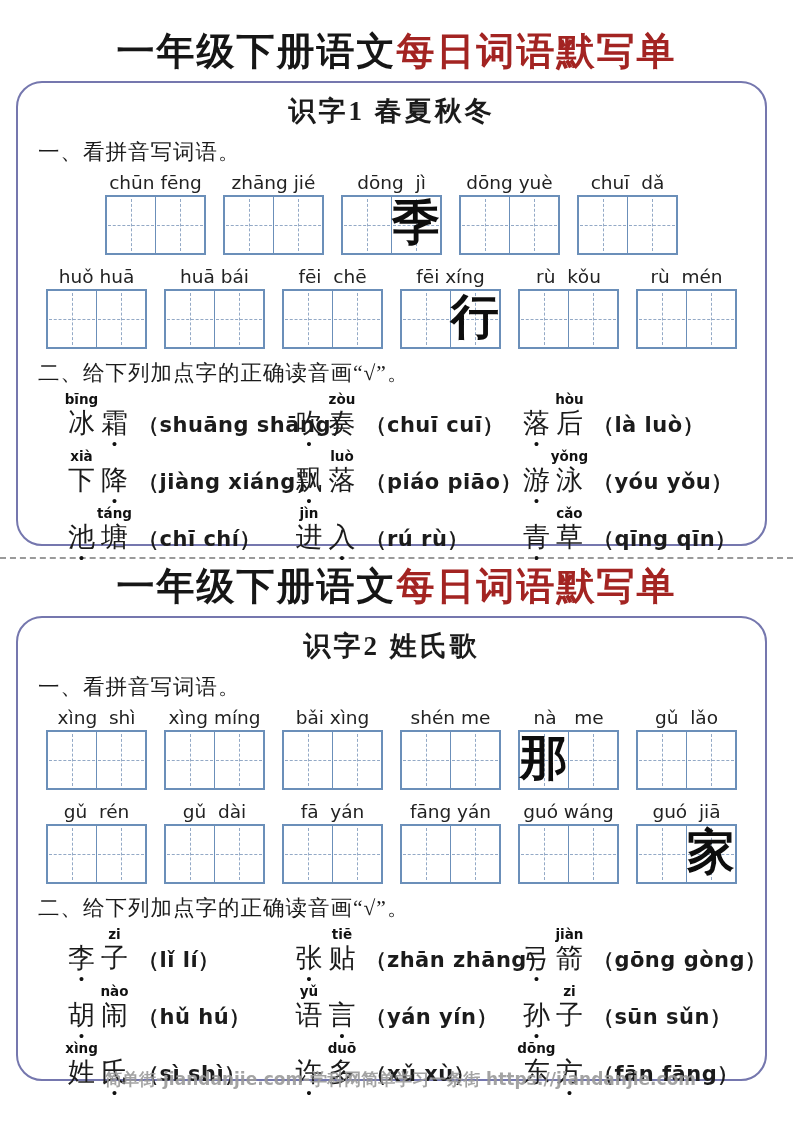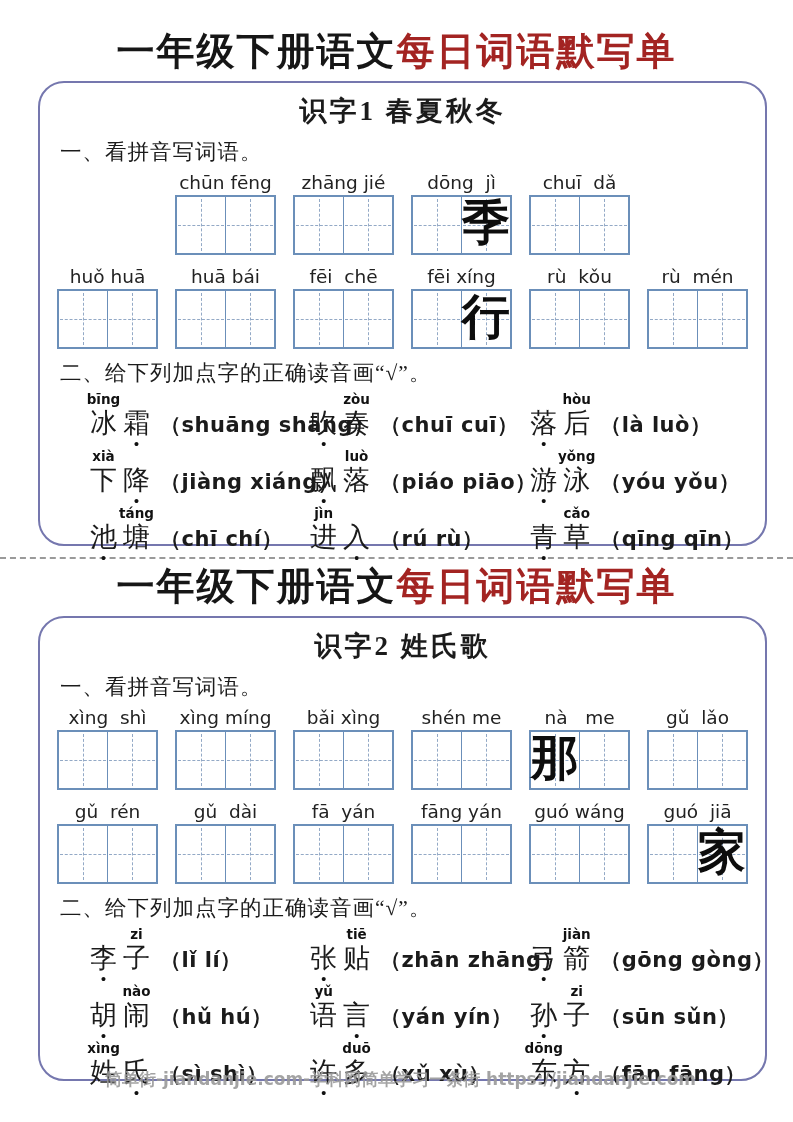--- a/index.html
+++ b/index.html
@@ -19,21 +19,21 @@
     font-size:38px; font-weight:900;
     letter-spacing:2px;
     margin:0; padding-top:28px; line-height:46px;
     font-family:"Liberation Serif","DejaVu Serif",serif;
   }
   .main-title .t-black { color:#161616; }
   .main-title .t-red   { color:#a32422; }
 
   
   .sheet {
-    margin:7px 26px 0 38px;
+    margin:7px 26px 0 16px;
     border:2px solid #7577ae;
     border-radius:26px;
     padding:6px 14px 10px 14px;
     background:#fff;
     box-sizing:border-box;
     height:465px;
   }
   .lesson-title {
     text-align:center;
     font-size:27px; font-weight:700;
@@ -181,20 +181,31 @@
         <div class="wbox">
           <div class="cell left">
               <span class="fill"></span>
             </div>
           <div class="cell">
               <span class="fill">季</span>
             </div>
         </div>
       </div>
       <div class="wunit">
+        <div class="plabel">dōng yuè</div>
+        <div class="wbox">
+          <div class="cell left">
+              <span class="fill"></span>
+            </div>
+          <div class="cell">
+              <span class="fill"></span>
+            </div>
+        </div>
+      </div>
+      <div class="wunit">
         <div class="plabel">chuī  dǎ</div>
         <div class="wbox">
           <div class="cell left">
               <span class="fill"></span>
             </div>
           <div class="cell">
               <span class="fill"></span>
             </div>
         </div>
       </div>

